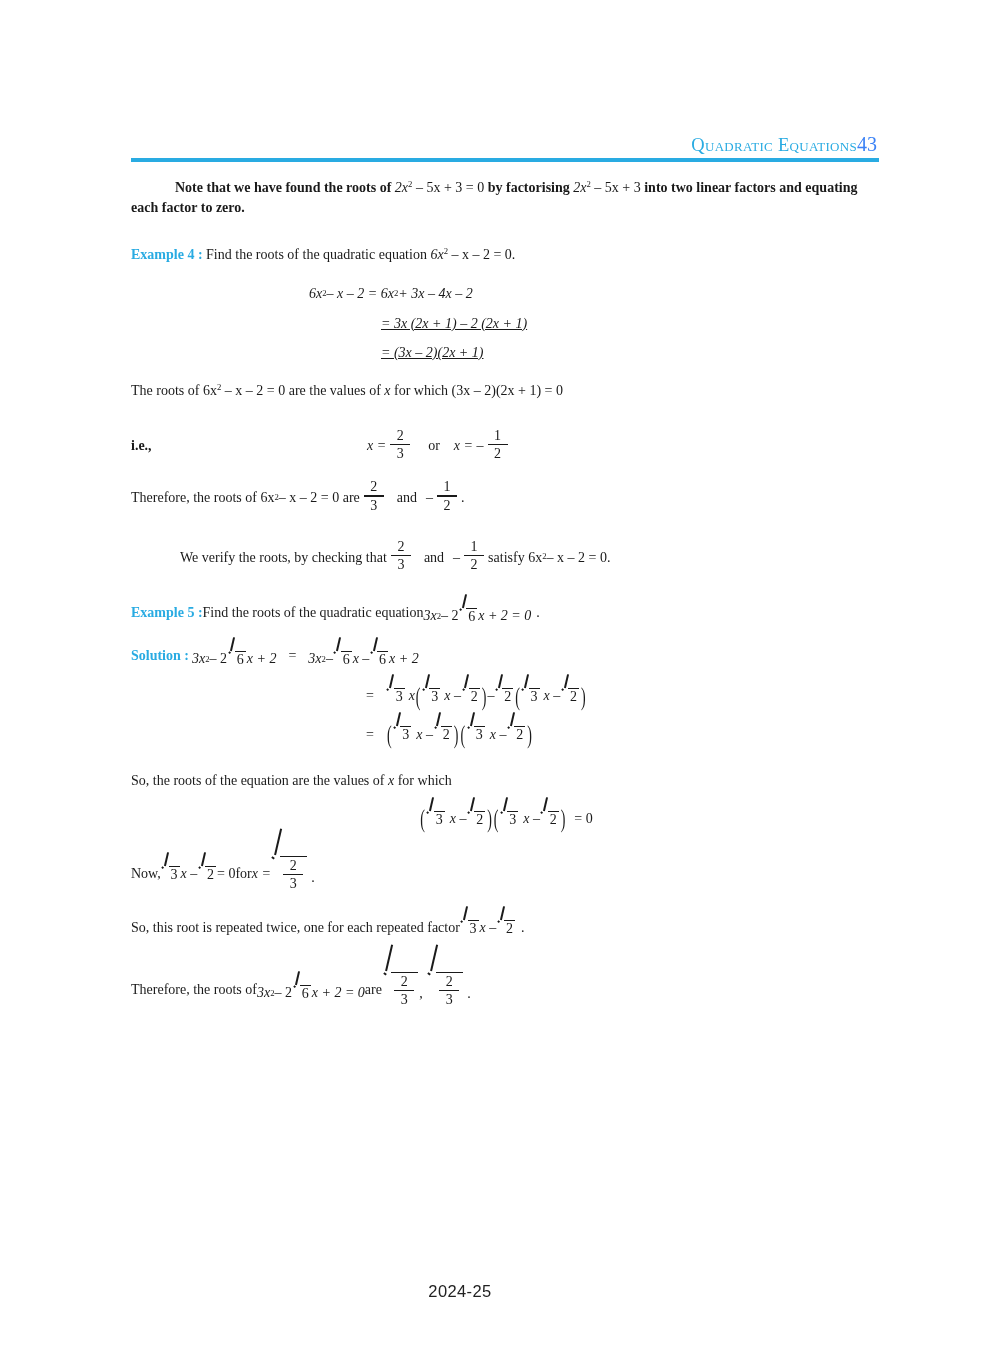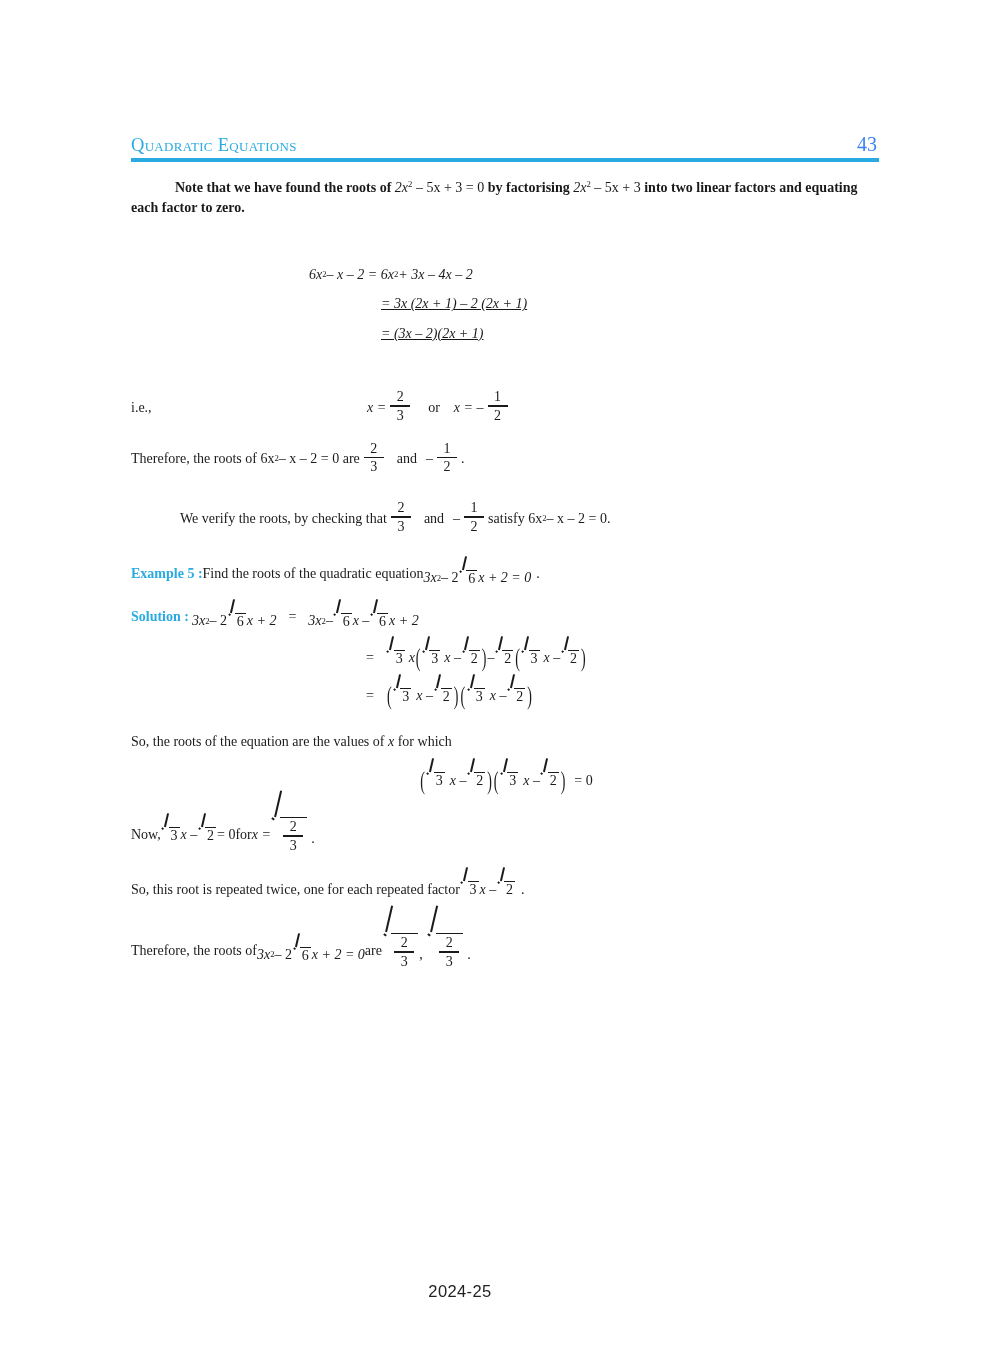--- a/index.html
+++ b/index.html
@@ -25,21 +25,21 @@
   }
 
   
   .runhead {
     position: absolute;
     left: 131px;
     top: 133px;
     width: 746px;
     display: flex;
     align-items: baseline;
-    justify-content: space-between;
+    justify-content: flex-end;
   }
   .runhead-title {
     color: #29abe2;
     font-family: "Liberation Serif", "DejaVu Serif", serif;
     font-size: 18.5px;
     font-variant: small-caps;
     letter-spacing: 0.3px;
     white-space: nowrap;
   }
   .runhead-page {
@@ -209,20 +209,23 @@
   <div class="runrule"></div>
 
   <div class="body">
 
     <p class="para note">
       <span>Note that we have found the roots of </span><span class="ital" style="font-weight:normal">2x</span><sup class="pwn" style="font-weight:normal">2</sup><span style="font-weight:normal"> – 5x + 3 = 0</span><span> by factorising </span><span class="ital" style="font-weight:normal">2x</span><sup class="pwn" style="font-weight:normal">2</sup><span style="font-weight:normal"> – 5x + 3</span><span> into two linear factors and equating each factor to zero.</span>
     </p>
 
     <div class="gap-l"></div>
 
+    <p class="para">
+      <span class="lead">Example 4 :</span><span> Find the roots of the quadratic equation </span><span class="ital">6x</span><sup class="pwn">2</sup><span> – x – 2 = 0.</span>
+    </p>
 
     <div class="gap-s"></div>
 
 
     <div class="gap-s"></div>
 
     <div class="eqrow eq-ind-1">
       <span class="ital">6x</span>
         <sup class="pwn">2</sup>
         <span class="ital"> – x – 2 = 6x</span>
@@ -237,28 +240,31 @@
     </div>
 
     <div class="gap-s"></div>
 
     <div class="eqrow eq-ind-2">
       <span class="ital">= (3x – 2)(2x + 1)</span>
     </div>
 
     <div class="gap-m"></div>
 
+    <p class="para">
+      <span>The roots of 6x</span><sup class="pwn">2</sup><span> – x – 2 = 0 are the values of </span><span class="ital">x</span><span> for which (3x – 2)(2x + 1) = 0</span>
+    </p>
 
     <div class="gap-s"></div>
 
 
     <div class="gap-m"></div>
 
     <div class="eqrow" style="align-items:center;">
-      <span style="width:236px;">i.e.,</span>
+      <span style="width:236px;font-weight:bold;">i.e.,</span>
       <span class="ital">x =</span>
       <span class="frac">
         <span class="num">2</span>
         <span class="bar"></span>
         <span class="den">3</span>
       </span>
       <span style="padding:0 14px;">or</span>
       <span class="ital">x = –</span>
       <span class="frac">
         <span class="num">1</span>

